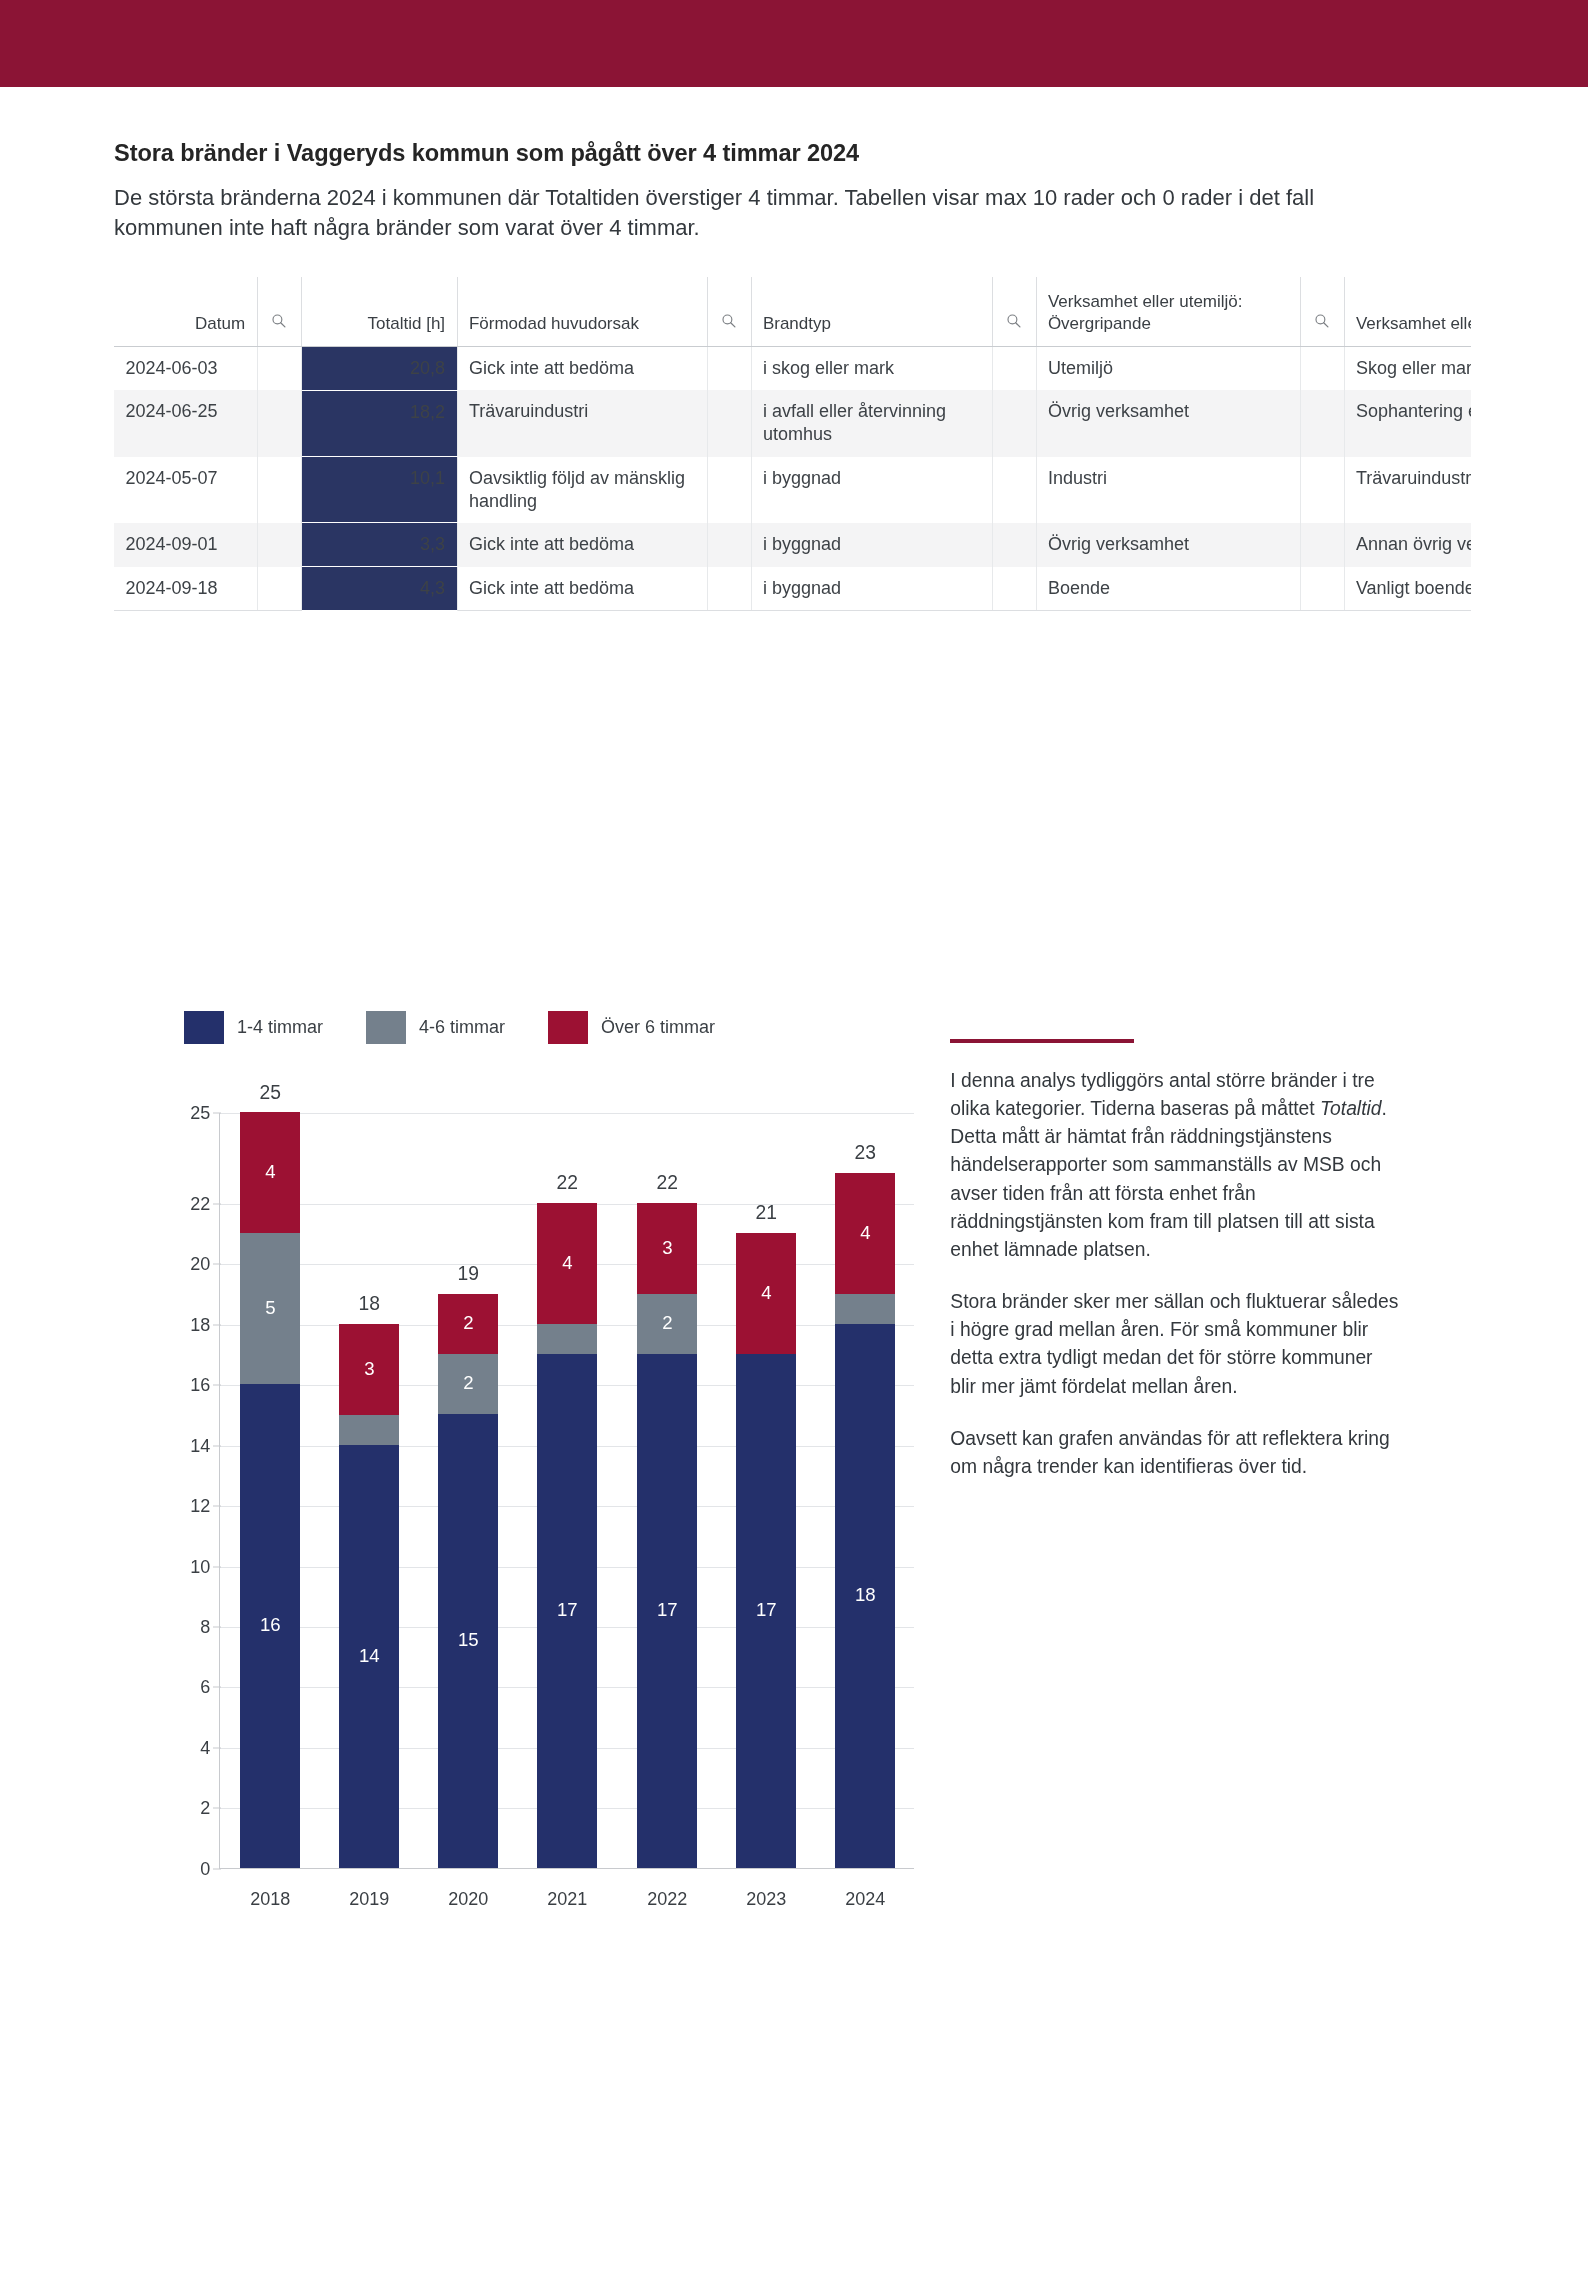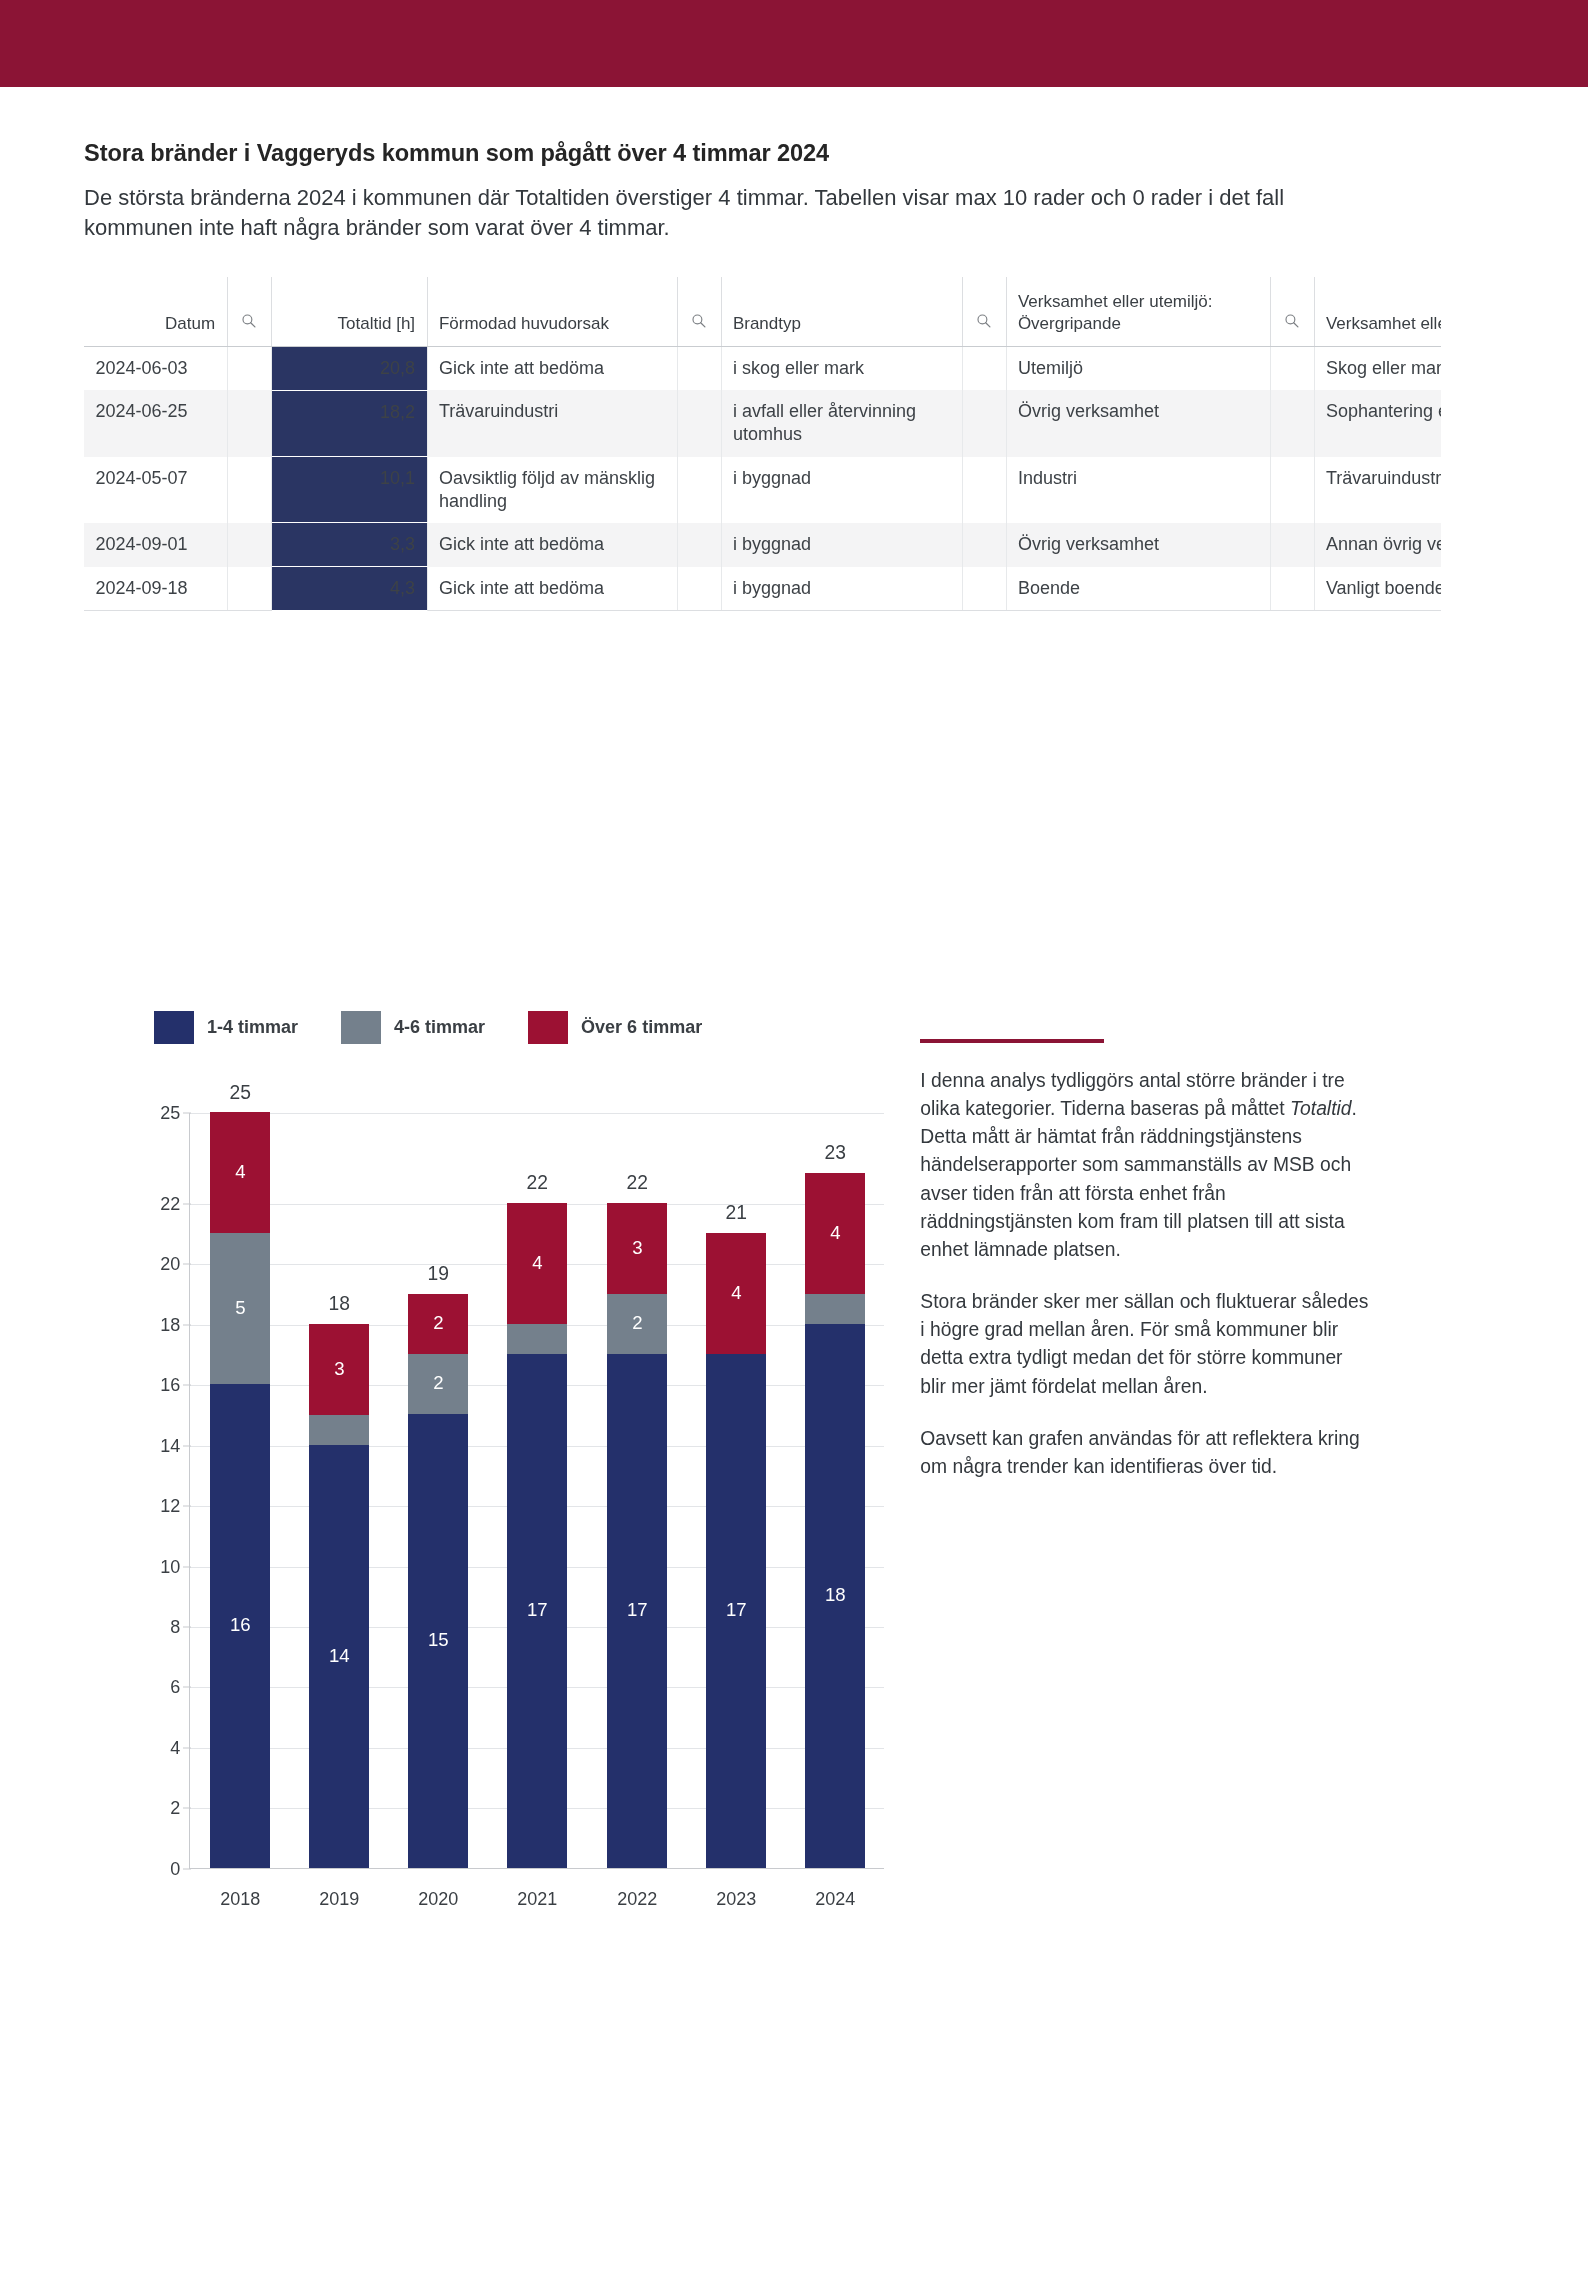--- a/index.html
+++ b/index.html
@@ -18,20 +18,21 @@
     width: 1588px;
     height: 87px;
     background: #8B1435;
   }
 
   
   .page {
     position: relative;
     width: 1372px;
     padding: 0;
+    margin-left: 30px;
   }
 
   
   .title-block { padding: 53px 0 0 84px; }
 
   .page-title {
     font-size: 23.6px;
     font-weight: bold;
     color: #252525;
     letter-spacing: -0.1px;
@@ -151,21 +152,21 @@
   }
 
   
   .legend {
     display: flex;
     align-items: center;
     gap: 0;
     margin-left: 70px;
     margin-bottom: 49px;
   }
-  .legend-item { display: flex; align-items: center; margin-right: 43px; font-weight: bold; }
+  .legend-item { display: flex; align-items: center; margin-right: 43px; }
   .legend-swatch {
     width: 40px; height: 33px; margin-right: 13px; flex: 0 0 auto;
   }
   .legend-label { font-size: 18px; color: #3a3f44; }
 
   
   .chart {
     position: relative;
     width: 786px;
     height: 850px;

